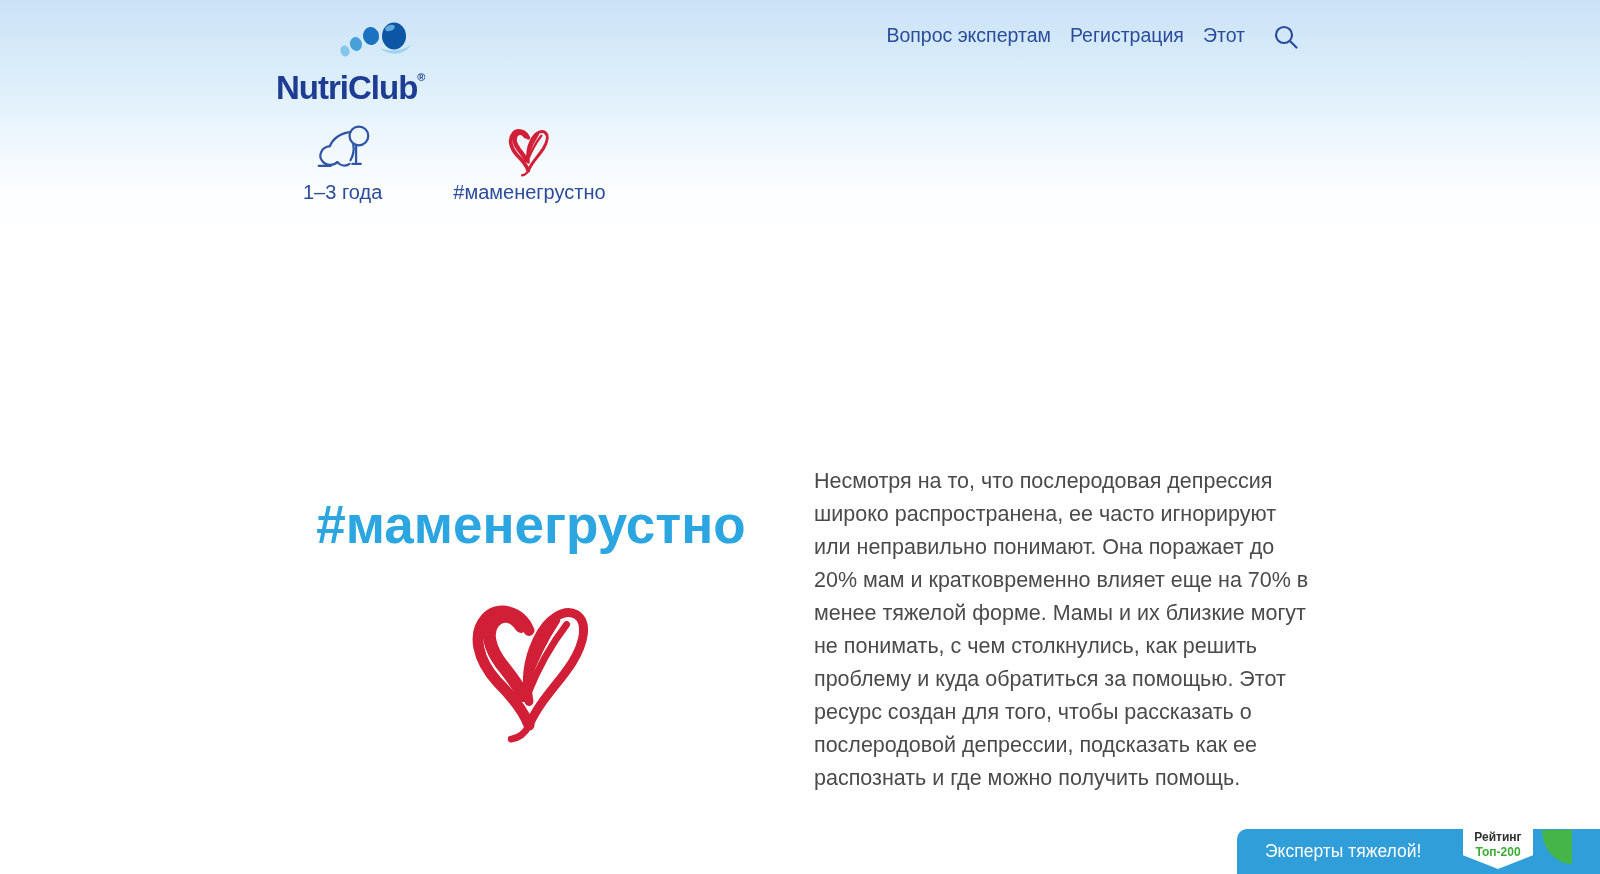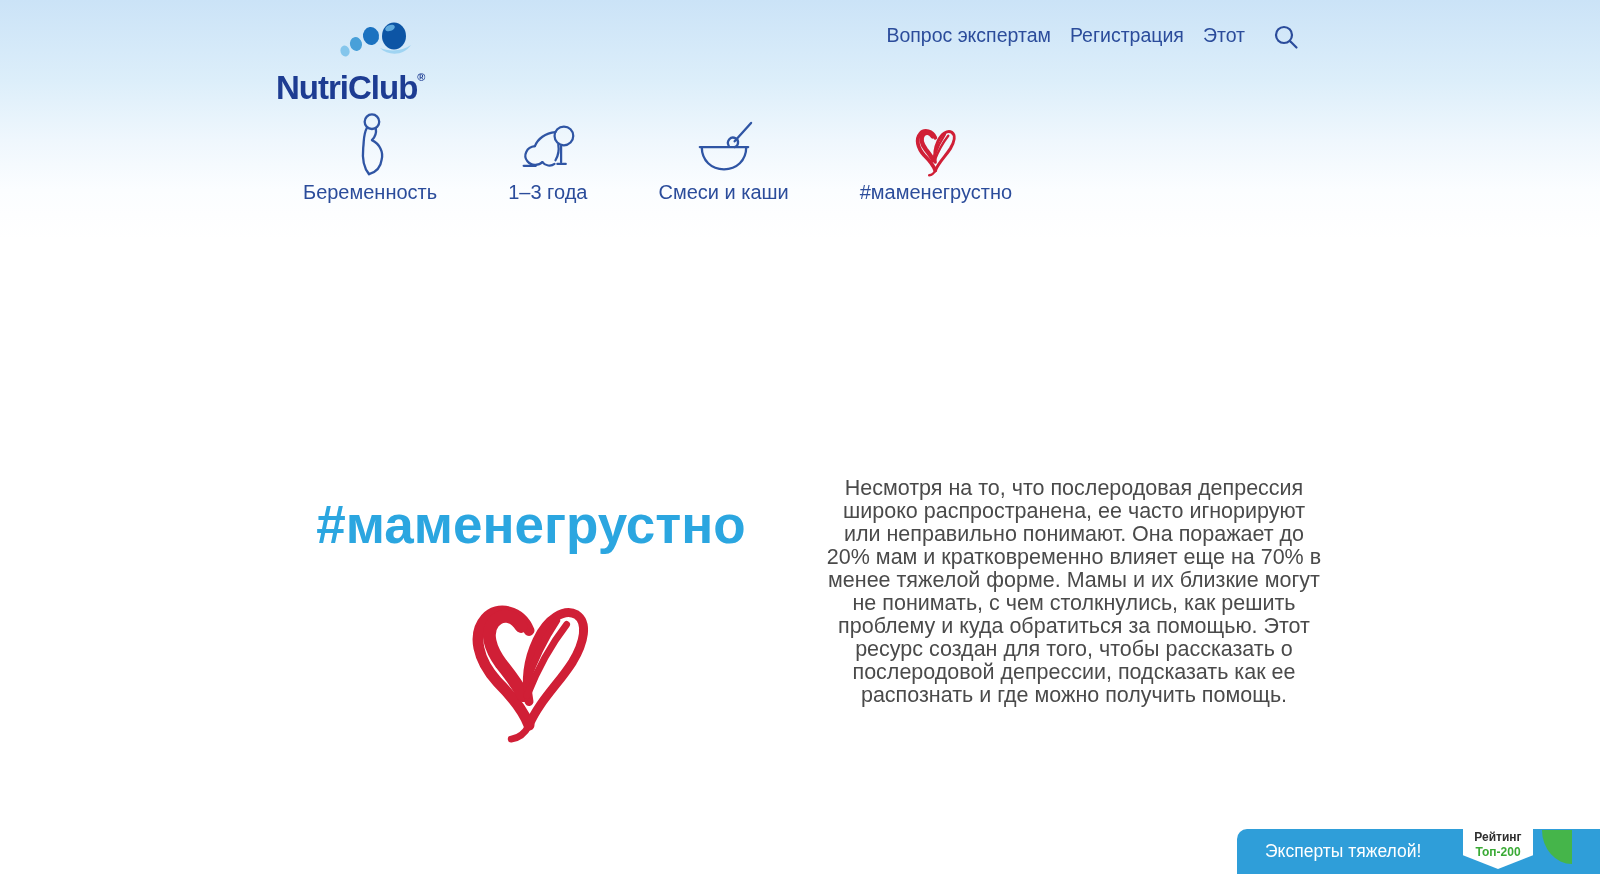--- a/index.html
+++ b/index.html
@@ -35,22 +35,22 @@
   h1.page-title{
     position:absolute;top:254px;left:50%;transform:translateX(-50%);
     width:980px;margin:0;text-align:center;
     font-size:48px;line-height:61px;font-weight:500;color:#2b4c9b;letter-spacing:0.2px;
   }
   
   .left-col{position:absolute;left:292px;top:494px;width:478px;text-align:center;}
   .hashtag{font-size:53px;font-weight:800;color:#2ba6e0;letter-spacing:0px;white-space:nowrap;}
   .big-heart{margin-top:30px;}
   .desc{
-    position:absolute;left:810px;top:461px;width:496px;margin:16px;
-    font-size:21.5px;line-height:23px;color:#4a4a4a;font-weight:400;text-align:center;
+    position:absolute;left:810px;top:461px;width:496px;margin:4px;
+    font-size:21.5px;line-height:33px;color:#4a4a4a;font-weight:400;
   }
   
   .widget{
     position:absolute;left:1237px;top:829px;width:363px;height:45px;
     background:#2f9ed9;border-top-left-radius:10px;cursor:pointer;
   }
   .widget-label{
     position:absolute;left:28px;top:0;line-height:45px;color:#ffffff;font-size:17.5px;
   }
   .badge{
@@ -105,58 +105,37 @@
         <svg width="26" height="26" viewBox="0 0 26 26" fill="none" stroke="#2b4c9b" stroke-width="2.2" stroke-linecap="round">
           <circle cx="11" cy="11" r="8"></circle>
           <line x1="17.5" y1="17.5" x2="23.5" y2="23.5"></line>
         </svg>
       </span>
     </nav>
   </header>
 
   <nav class="cats">
 
-    <div class="cat">
-      <span class="cat-icon">
-        <svg width="34" height="66" viewBox="0 0 34 68" class="lineicon">
-          <circle cx="19" cy="10" r="7.5"></circle>
-          <path d="M14 16 C10 23 11 29 10 37 C9 47 10 57 16 64"></path>
-          <path d="M23 17 C24 23 22 26 19 29 C27 33 31 41 29 49 C28 57 23 62 16 64"></path>
-        </svg>
-      </span>
-      <span class="cat-label">Беременность</span>
-    </div>
 
 
     <div class="cat">
       <span class="cat-icon">
         <svg width="64" height="58" viewBox="0 0 66 62" class="lineicon">
           <circle cx="50" cy="17" r="10"></circle>
           <path d="M41 13 C30 14 22 20 19 28"></path>
           <path d="M19 28 C10 29 6 38 11 44 C15 49 23 49 27 45"></path>
           <path d="M44 26 C45 32 44 38 41 43"></path>
           <path d="M47 28 L47 45 M43 47 L52 47"></path>
           <path d="M27 45 C30 49 36 50 40 47"></path>
           <path d="M7 49 L20 49"></path>
         </svg>
       </span>
       <span class="cat-label">1–3 года</span>
     </div>
 
-    <div class="cat">
-      <span class="cat-icon">
-        <svg width="62" height="58" viewBox="0 0 62 60" class="lineicon">
-          <path d="M42 22 L59 3"></path>
-          <path d="M36 27 C33 22 38 16 43 19 C47 21 46 27 42 28"></path>
-          <path d="M6 28 L56 28"></path>
-          <path d="M8 28 C8 42 18 51 31 51 C44 51 54 42 54 28"></path>
-        </svg>
-      </span>
-      <span class="cat-label">Смеси и каши</span>
-    </div>
 
     <div class="cat">
       <span class="cat-icon">
         <svg width="58" height="56" viewBox="0 0 132 164">
             <use href="#scribbleHeart"></use>
           </svg>
       </span>
       <span class="cat-label">#маменегрустно</span>
     </div>
 

